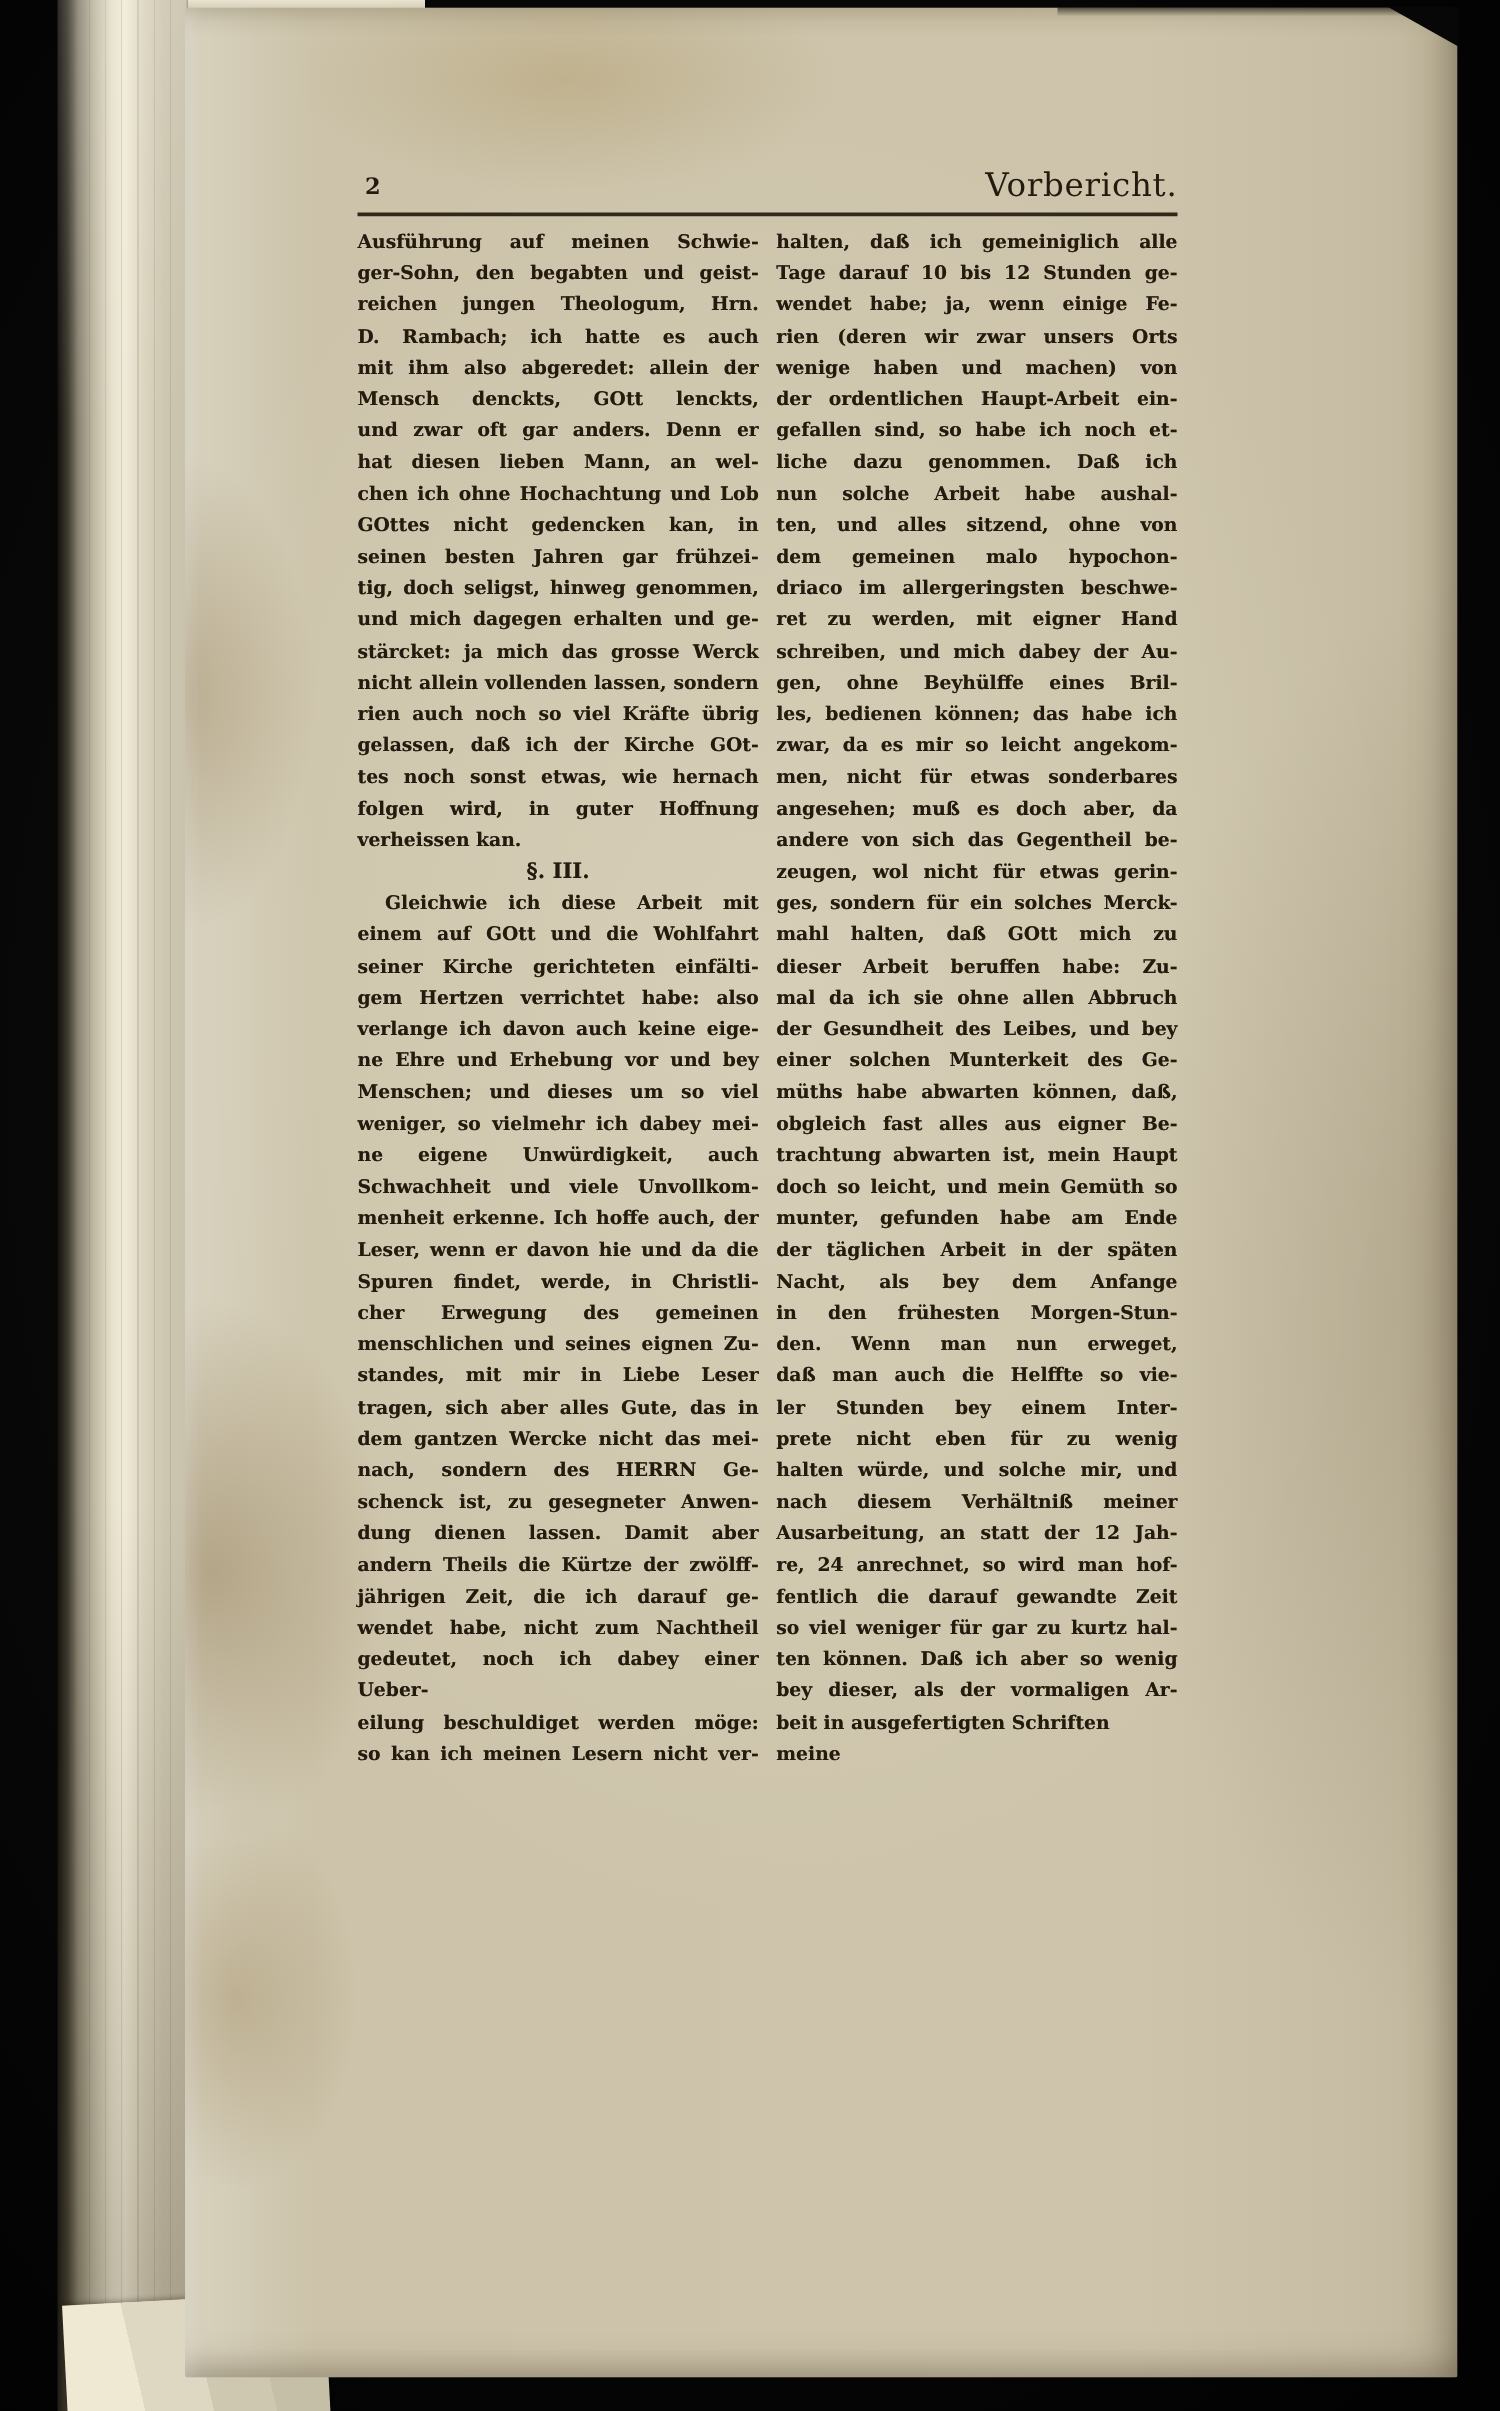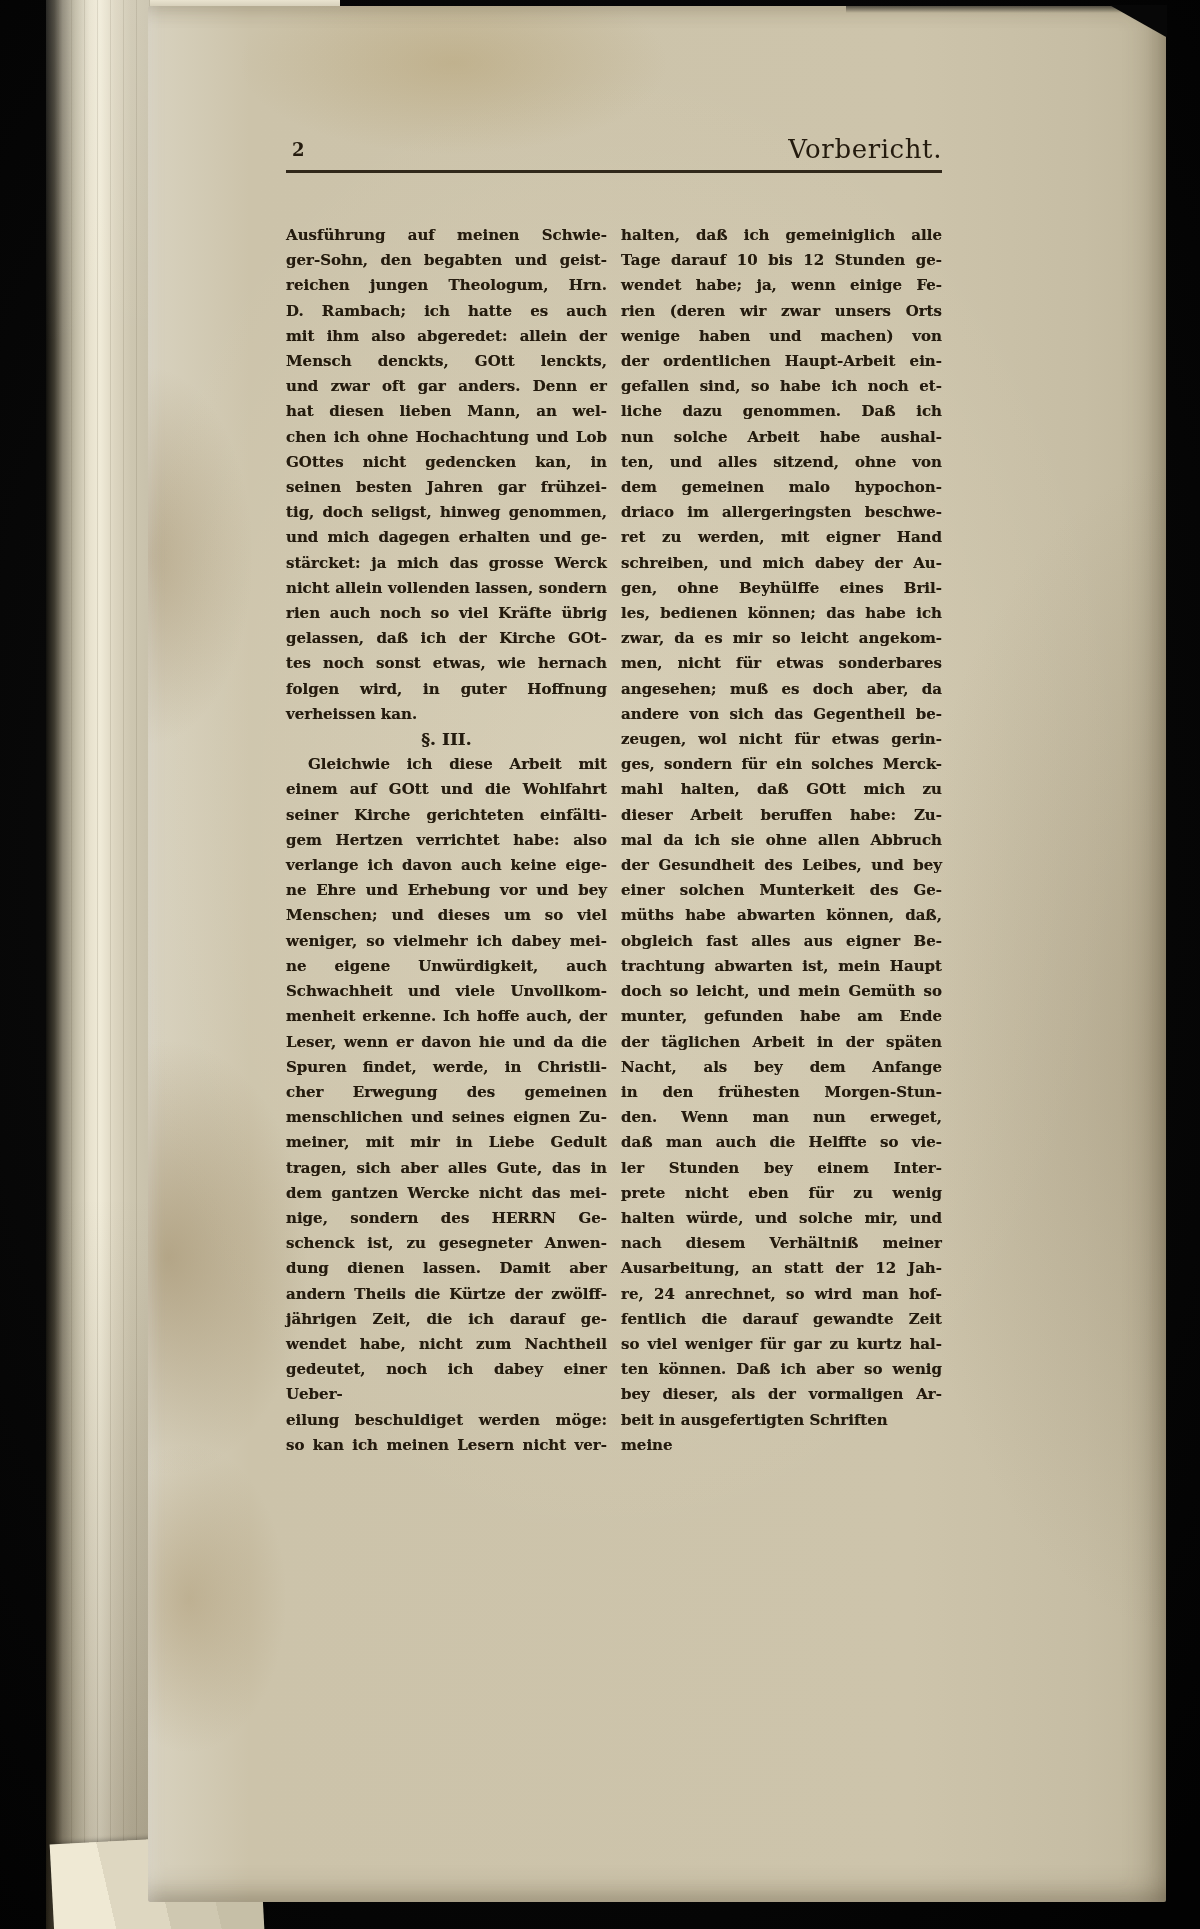--- a/index.html
+++ b/index.html
@@ -59,21 +59,21 @@
   }
 
   
   .content { position:absolute; left:138px; top:128px; width:656px; color:var(--ink, #241b0e); }
   .header-row { position:relative; height:34px; }
   .page-number { position:absolute; left:6px; top:5px; font-size:18px; font-weight:bold; }
   .header-title { text-align:right; font-size:26px; font-weight:normal; letter-spacing:0.6px; }
   .rule { height:3px; background:var(--ink, #241b0e); margin-top:2px; opacity:0.92; }
 
   .columns { display:flex; gap:14px; margin-top:8px; }
-  .column { width:321px;margin-top:42px; }
+  .column { width:321px; }
   .line {
     font-size:15px; line-height:25.2px; font-weight:bold;
     text-align:justify; text-align-last:justify;
     text-shadow: 0 0 0.5px rgba(36,27,14,0.55);
   }
   .line.nojust { text-align:right; text-align-last:left; }
   .line.center { text-align:right; text-align-last:center; font-size:17px; }
   .line.indent { padding-left:22px; }
   .catchword {
     font-size:15px; line-height:25.2px; font-weight:bold;
@@ -131,24 +131,24 @@
             <div class="line">ne Ehre und Erhebung vor und bey</div>
             <div class="line">Menschen; und dieses um so viel</div>
             <div class="line">weniger, so vielmehr ich dabey mei-</div>
             <div class="line">ne eigene Unwürdigkeit, auch</div>
             <div class="line">Schwachheit und viele Unvollkom-</div>
             <div class="line">menheit erkenne. Ich hoffe auch, der</div>
             <div class="line">Leser, wenn er davon hie und da die</div>
             <div class="line">Spuren findet, werde, in Christli-</div>
             <div class="line">cher Erwegung des gemeinen</div>
             <div class="line">menschlichen und seines eignen Zu-</div>
-            <div class="line">meiner, mit mir in Liebe Gedult</div>
+            <div class="line">standes, mit mir in Liebe Leser</div>
             <div class="line">tragen, sich aber alles Gute, das in</div>
             <div class="line">dem gantzen Wercke nicht das mei-</div>
-            <div class="line">nige, sondern des HERRN Ge-</div>
+            <div class="line">nach, sondern des HERRN Ge-</div>
             <div class="line">schenck ist, zu gesegneter Anwen-</div>
             <div class="line">dung dienen lassen. Damit aber</div>
             <div class="line">andern Theils die Kürtze der zwölff-</div>
             <div class="line">jährigen Zeit, die ich darauf ge-</div>
             <div class="line">wendet habe, nicht zum Nachtheil</div>
             <div class="line">gedeutet, noch ich dabey einer Ueber-</div>
             <div class="line">eilung beschuldiget werden möge:</div>
             <div class="line">so kan ich meinen Lesern nicht ver-</div>
           </div>
       </div>

